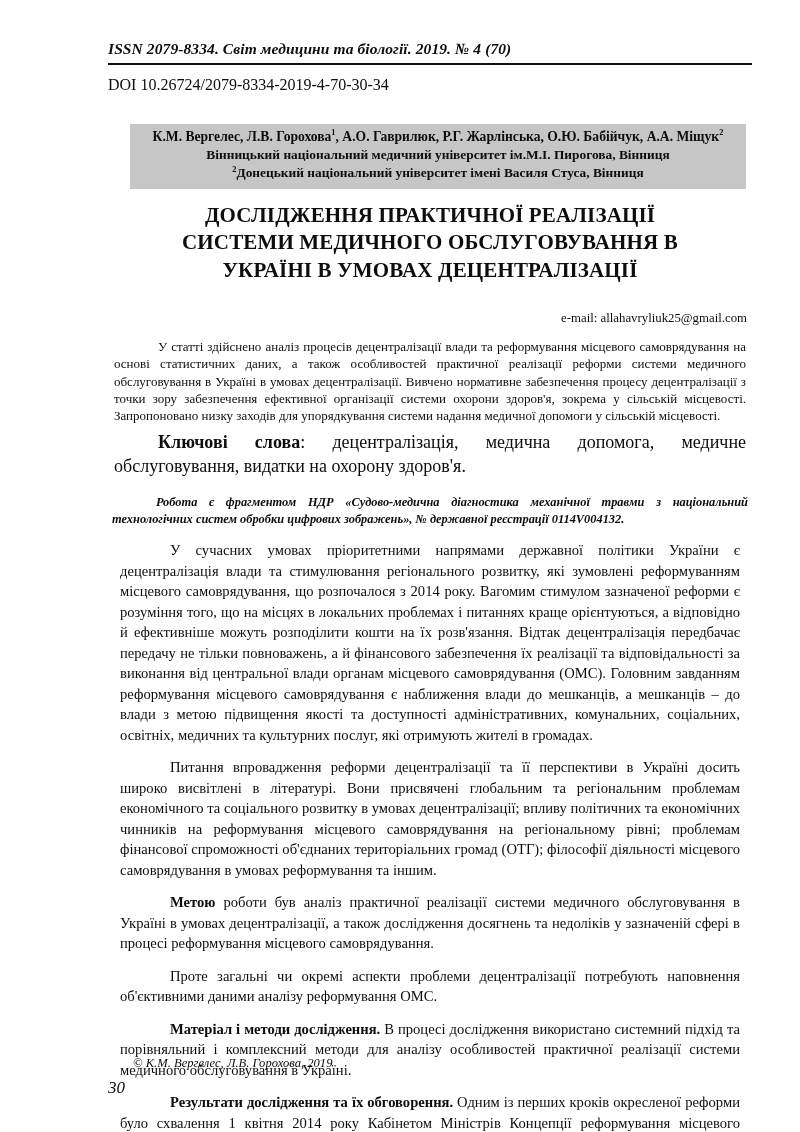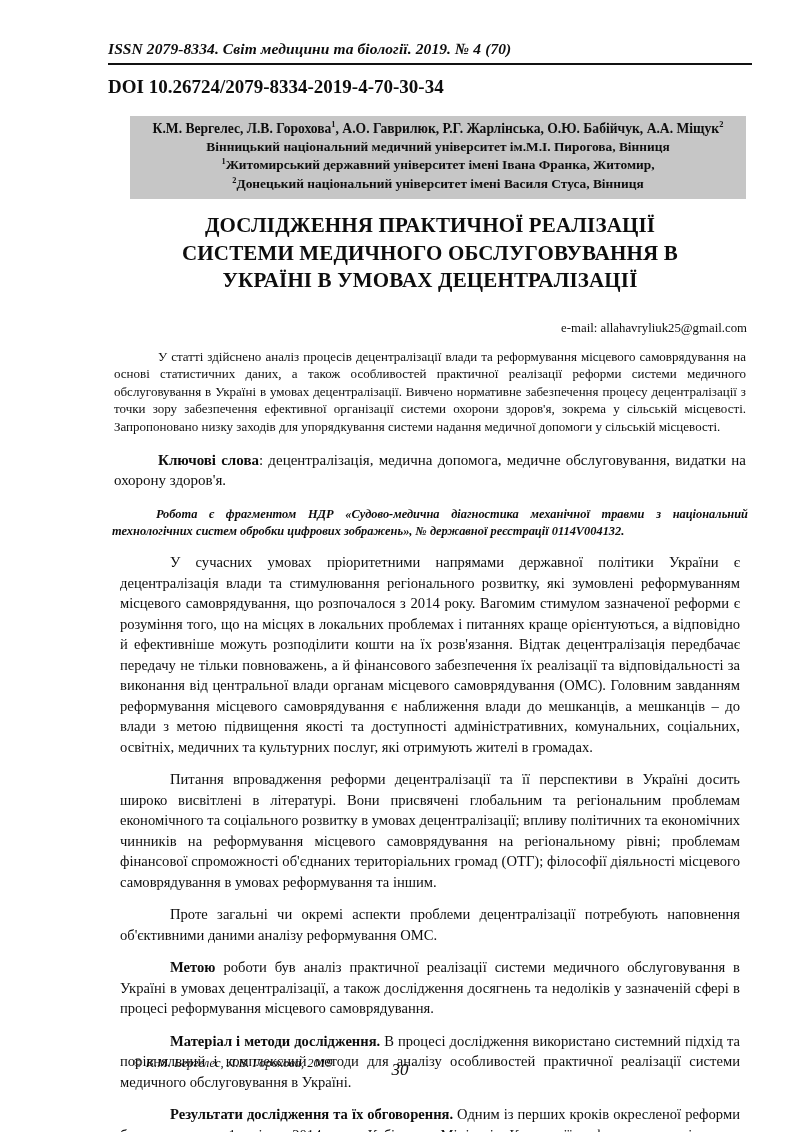--- a/index.html
+++ b/index.html
@@ -37,24 +37,24 @@
     line-height: 1.2;
     padding-bottom: 4px;
   }
   .head-rule {
     border-bottom: 2.5px solid #111;
     margin-bottom: 9px;
   }
 
   
   .ids {
-    font-weight: bold;
-    font-size: 19px;
+    font-weight: normal;
+    font-size: 16px;
     line-height: 1.32;
-    margin-bottom: 17px;
+    margin-bottom: 29px;
   }
   .ids div { white-space: nowrap; }
 
   
   .authors-band {
     background: #c6c6c6;
     margin-left: 22px;
     margin-right: 6px;
     padding: 4px 4px 6px 4px;
     text-align: center;
@@ -91,26 +91,26 @@
   
   .abstract {
     margin-top: 12px;
     font-size: 13px;
     line-height: 1.34;
     text-align: justify;
     text-indent: 44px;
     padding: 0 6px;
   }
   .keywords {
-    font-size: 15px;
+    font-size: 18px;
     line-height: 1.34;
     text-align: justify;
     text-indent: 44px;
     padding: 0 6px;
-    margin-top: 15px;
+    margin-top: 5px;
   }
   .keywords b { font-weight: bold; }
 
   .grant-note {
     margin-top: 16px;
     font-style: italic;
     font-weight: bold;
     font-size: 12.4px;
     line-height: 1.34;
     text-align: justify;
@@ -144,58 +144,56 @@
     position: absolute;
     left: 25px;
     top: 0;
     font-size: 12.6px;
     white-space: nowrap;
   }
   .page-number {
     position: absolute;
     left: 0;
     right: 0;
-    top: 4px;
-    text-align: center;
+    top: 22px;
     font-size: 17px;
   }
 </style>
 </head>
 <body>
 
 <div class="page">
   <div class="content">
 
     <div class="running-head">ISSN 2079-8334. Світ медицини та біології. 2019. № 4 (70)</div>
     <div class="head-rule"></div>
 
     <div class="ids">
       <div>DOI 10.26724/2079-8334-2019-4-70-30-34</div>
     </div>
 
     <div class="authors-band">
       <div class="authors-line"><span>К.М. Вергелес, Л.В. Горохова</span><sup>1</sup><span>, А.О. Гаврилюк, Р.Г. Жарлінська, О.Ю. Бабійчук, А.А. Міщук</span><sup>2</sup></div>
       <div>Вінницький національний медичний університет ім.М.І. Пирогова, Вінниця</div>
-      <div><sup>1</sup><span>Житомирський державний університет імені Івана Франка, Житомир,</span></div>
       <div><sup>2</sup><span>Донецький національний університет імені Василя Стуса, Вінниця</span></div>
     </div>
 
     <div class="article-title">ДОСЛІДЖЕННЯ ПРАКТИЧНОЇ РЕАЛІЗАЦІЇ СИСТЕМИ МЕДИЧНОГО ОБСЛУГОВУВАННЯ В УКРАЇНІ В УМОВАХ ДЕЦЕНТРАЛІЗАЦІЇ</div>
     <div class="email-line">e-mail: allahavryliuk25@gmail.com</div>
 
     <div class="abstract">У статті здійснено аналіз процесів децентралізації влади та реформування місцевого самоврядування на основі статистичних даних, а також особливостей практичної реалізації реформи системи медичного обслуговування в Україні в умовах децентралізації. Вивчено нормативне забезпечення процесу децентралізації з точки зору забезпечення ефективної організації системи охорони здоров'я, зокрема у сільській місцевості. Запропоновано низку заходів для упорядкування системи надання медичної допомоги у сільській місцевості.</div>
     <div class="keywords"><b>Ключові слова</b><span>: децентралізація, медична допомога, медичне обслуговування, видатки на охорону здоров'я.</span></div>
 
     <div class="grant-note">Робота є фрагментом НДР «Судово-медична діагностика механічної травми з національний технологічних систем обробки цифрових зображень», № державної реєстрації 0114V004132.</div>
 
     <div class="body">
       <p>У сучасних умовах пріоритетними напрямами державної політики України є децентралізація влади та стимулювання регіонального розвитку, які зумовлені реформуванням місцевого самоврядування, що розпочалося з 2014 року. Вагомим стимулом зазначеної реформи є розуміння того, що на місцях в локальних проблемах і питаннях краще орієнтуються, а відповідно й ефективніше можуть розподілити кошти на їх розв'язання. Відтак децентралізація передбачає передачу не тільки повноважень, а й фінансового забезпечення їх реалізації та відповідальності за виконання від центральної влади органам місцевого самоврядування (ОМС). Головним завданням реформування місцевого самоврядування є наближення влади до мешканців, а мешканців – до влади з метою підвищення якості та доступності адміністративних, комунальних, соціальних, освітніх, медичних та культурних послуг, які отримують жителі в громадах.</p>
       <p>Питання впровадження реформи децентралізації та її перспективи в Україні досить широко висвітлені в літературі. Вони присвячені глобальним та регіональним проблемам економічного та соціального розвитку в умовах децентралізації; впливу політичних та економічних чинників на реформування місцевого самоврядування на регіональному рівні; проблемам фінансової спроможності об'єднаних територіальних громад (ОТГ); філософії діяльності місцевого самоврядування в умовах реформування та іншим.</p>
+      <p><b>Метою</b><span> роботи був аналіз практичної реалізації системи медичного обслуговування в Україні в умовах децентралізації, а також дослідження досягнень та недоліків у зазначеній сфері в процесі реформування місцевого самоврядування.</span></p>
       <p>Проте загальні чи окремі аспекти проблеми децентралізації потребують наповнення об'єктивними даними аналізу реформування ОМС.</p>
-      <p><b>Метою</b><span> роботи був аналіз практичної реалізації системи медичного обслуговування в Україні в умовах децентралізації, а також дослідження досягнень та недоліків у зазначеній сфері в процесі реформування місцевого самоврядування.</span></p>
       <p><b>Матеріал і методи дослідження.</b><span> В процесі дослідження використано системний підхід та порівняльний і комплексний методи для аналізу особливостей практичної реалізації системи медичного обслуговування в Україні.</span></p>
       <p><b>Результати дослідження та їх обговорення.</b><span> Одним із перших кроків окресленої реформи було схвалення 1 квітня 2014 року Кабінетом Міністрів Концепції реформування місцевого самоврядування та територіальної організації влади в Україні. Розпорядження Кабміну щодо схвалення зазначеної концепції було визнане Радою Європи одним із перших кроків щодо проведення реформування місцевого самоврядування [3]. Нормотворча діяльність щодо модернізації системи державного управління в Україні досить інтенсивно здійснювалася впродовж 2014–2016 років. На загальнонаціональному рівні відповідальними за реформу призначено Національну раду реформ та віце-прем'єр-міністра, які приймають стратегічні рішення щодо реформування місцевого самоврядування в освіті, медицині, соціальному захисті тощо.</span></p>
 
     </div>
   </div>
 
   <div class="footer">
     <div class="copyright">© К.М. Вергелес, Л.В. Горохова, 2019</div>
     <div class="page-number">30</div>
   </div>

